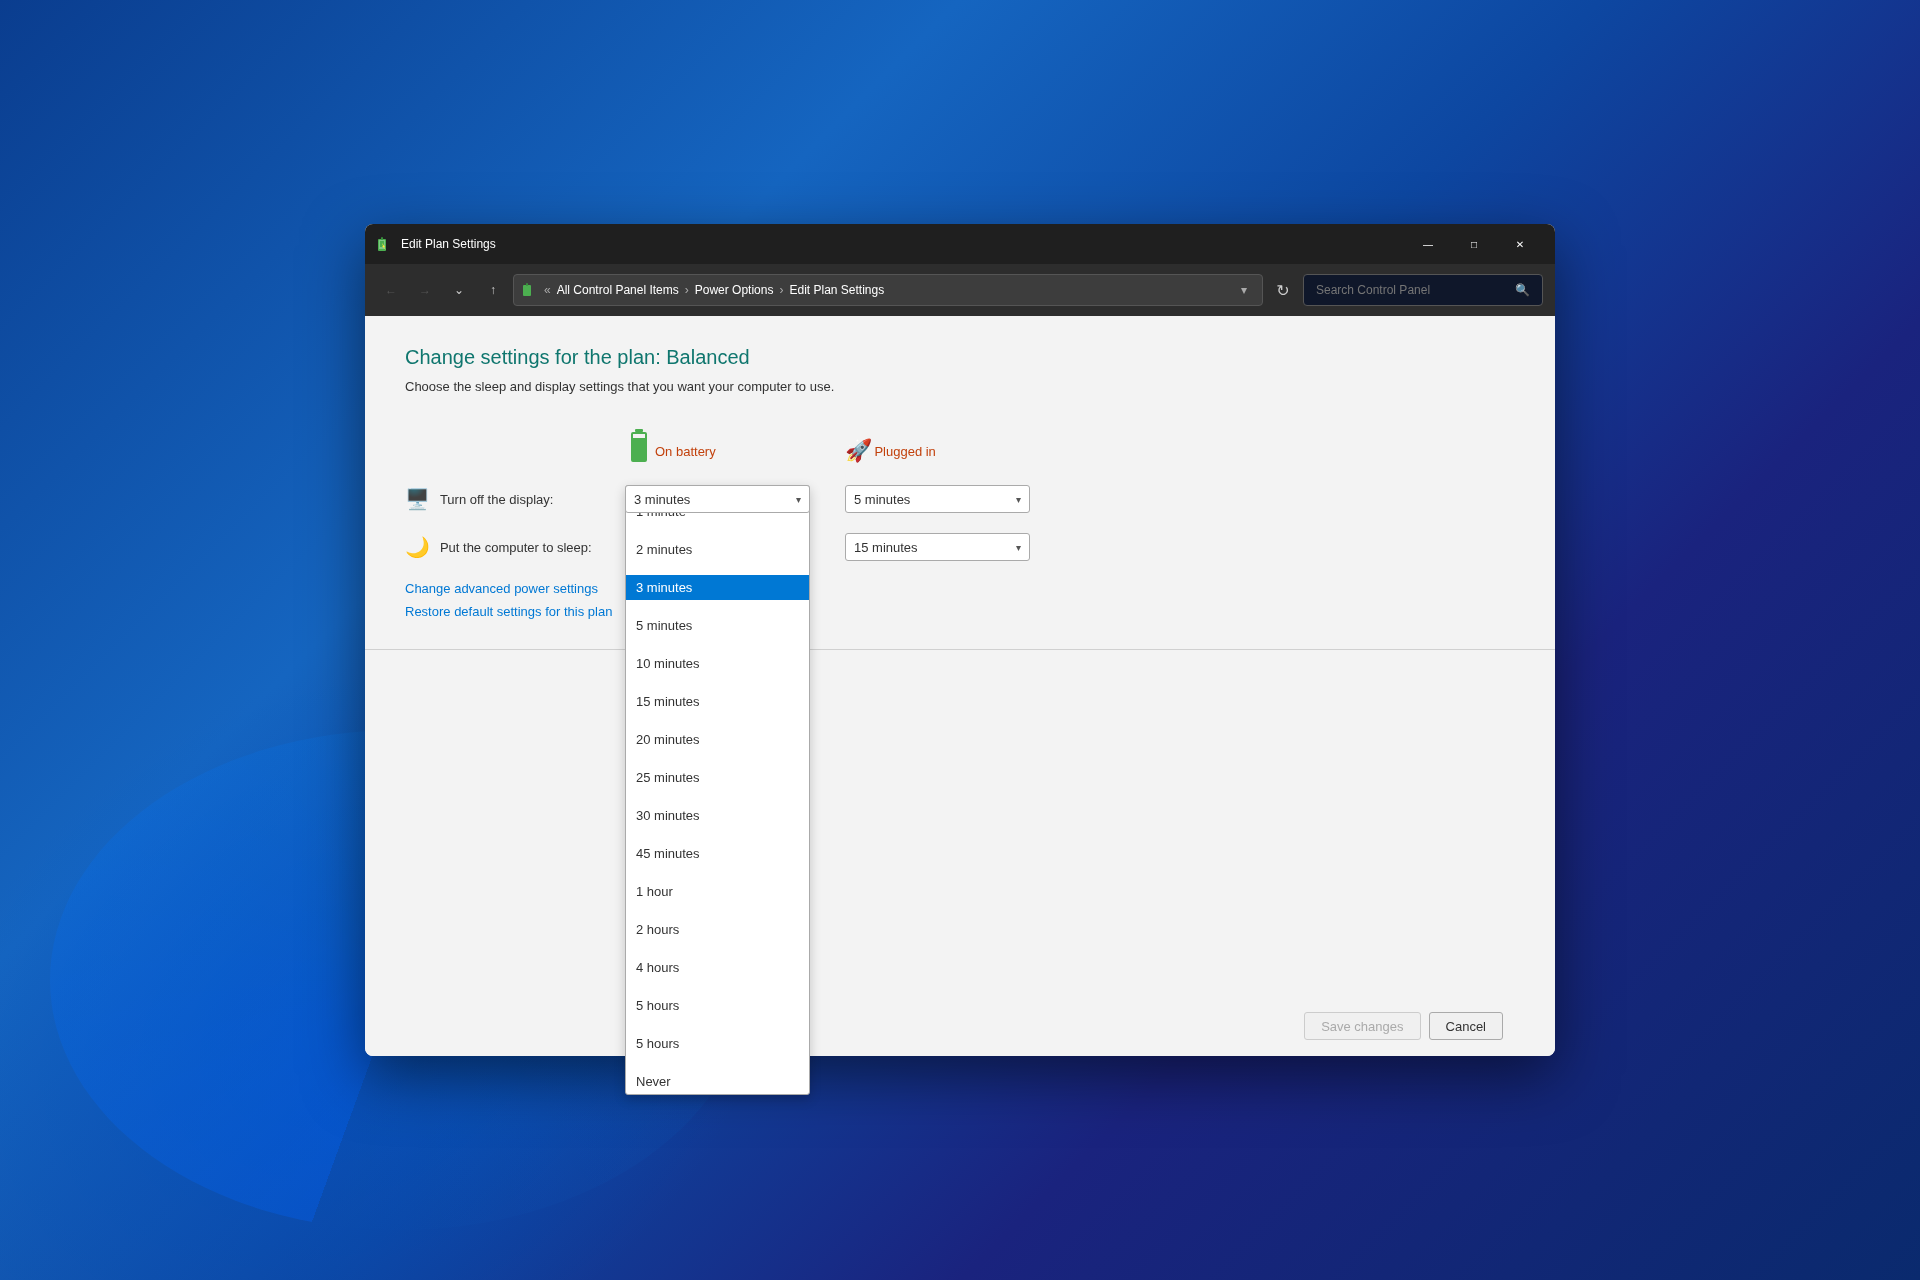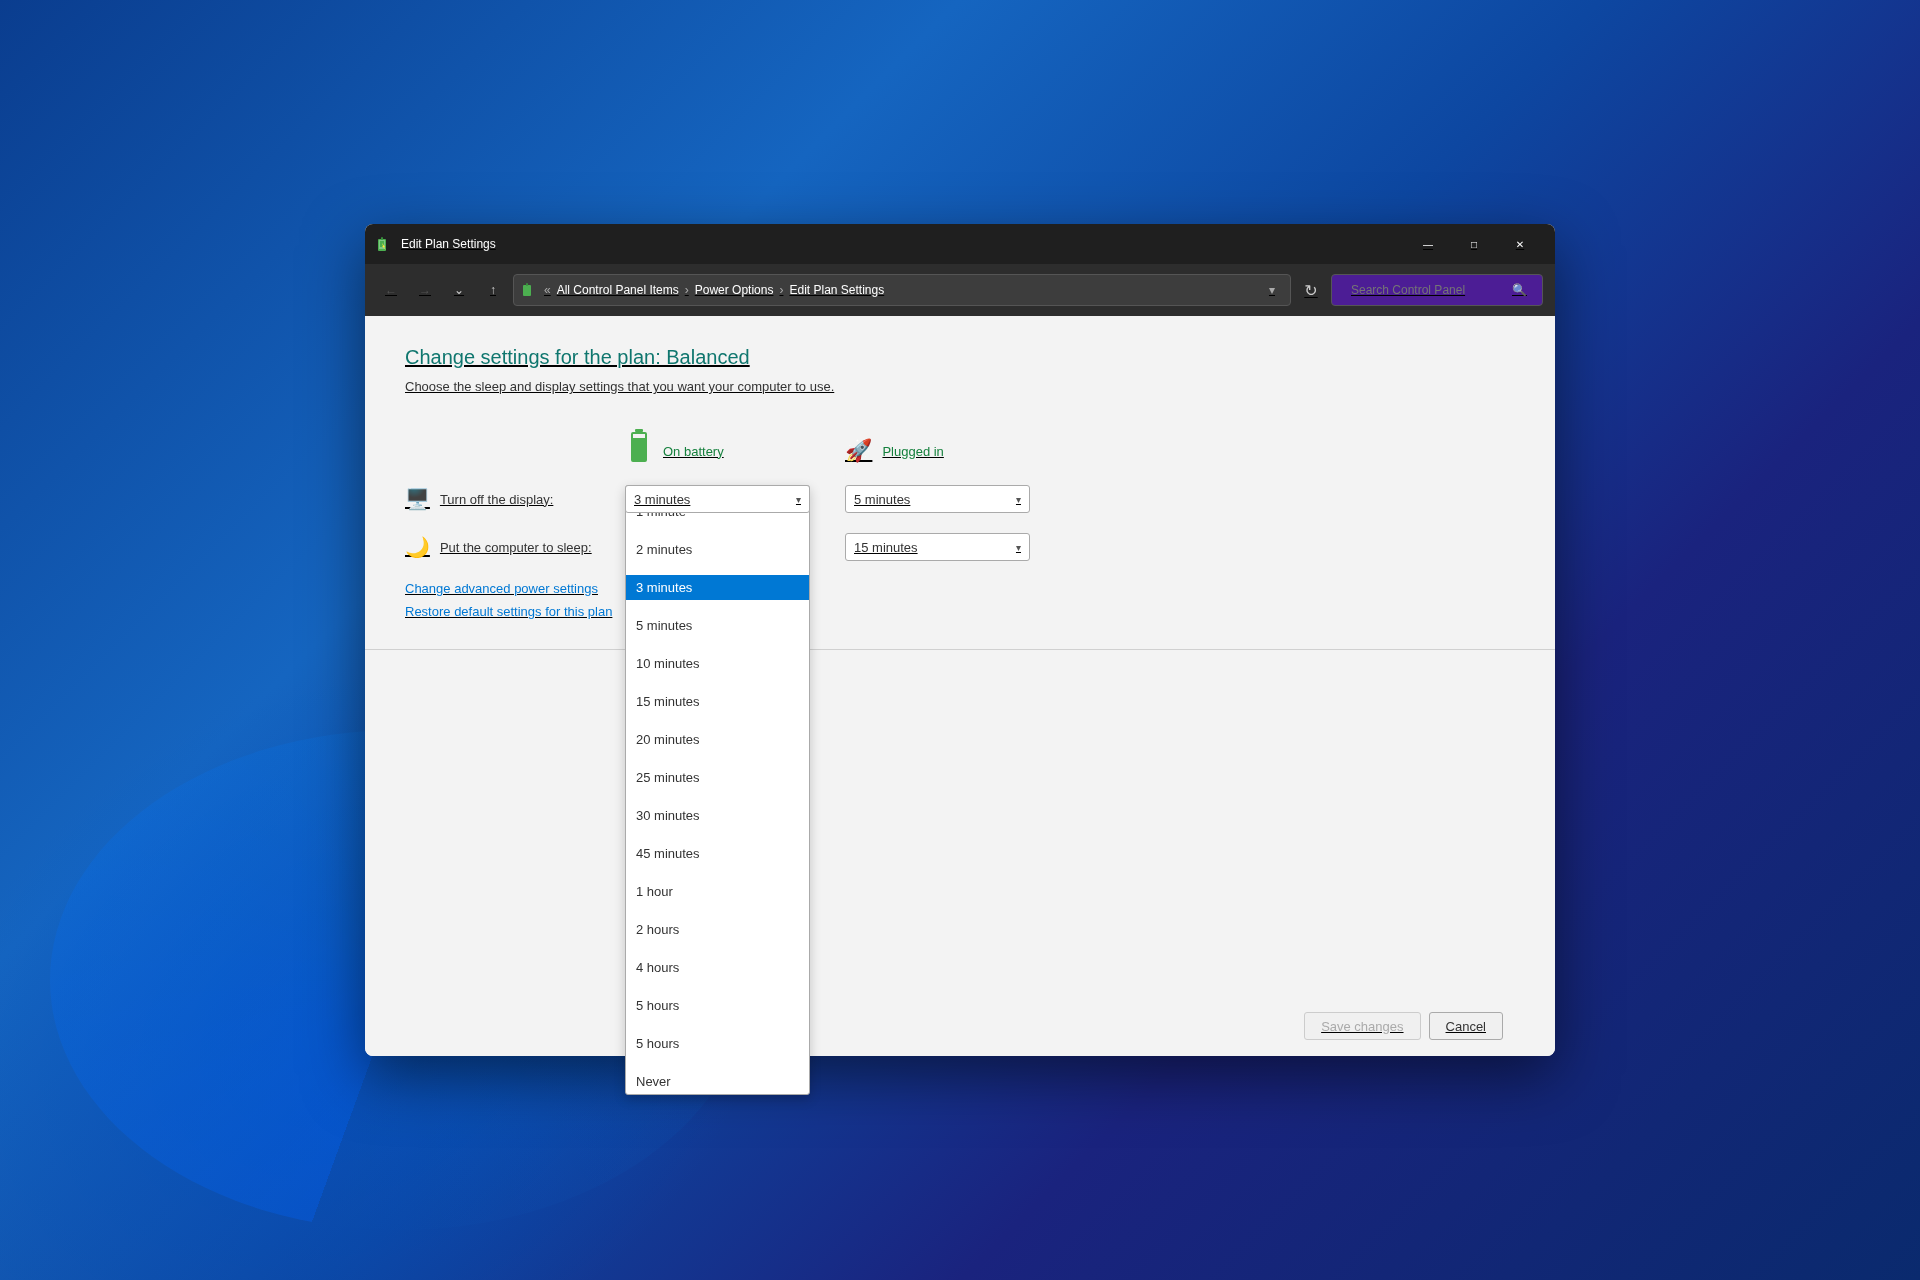--- a/index.html
+++ b/index.html
@@ -41,21 +41,20 @@
     }
 
     .window {
       width: 1190px;
       background: #ffffff;
       border-radius: 8px;
       box-shadow: 0 20px 60px rgba(0,0,0,0.5);
       overflow: visible;
       position: relative;
       z-index: 10;
-      text-decoration: underline;
     }
 
     
     .titlebar {
       background: #1f1f1f;
       border-radius: 8px 8px 0 0;
       height: 40px;
       display: flex;
       align-items: center;
       padding: 0 12px;
@@ -164,28 +163,28 @@
       height: 28px;
       display: flex;
       align-items: center;
       justify-content: center;
       color: #cccccc;
       cursor: pointer;
       border-radius: 4px;
     }
 
     .search-box {
-      width: 212px;
+      width: 240px;
       height: 32px;
-      background: #4c1d95;
+      background: #0f172a;
       border: 1px solid #555;
       border-radius: 4px;
       display: flex;
       align-items: center;
-      padding: 0 19px;
+      padding: 0 12px;
       gap: 6px;
     }
 
     .search-input {
       flex: 1;
       background: transparent;
       border: none;
       outline: none;
       color: #888;
       font-size: 12px;
@@ -222,23 +221,23 @@
       display: flex;
       margin-left: 220px;
       margin-bottom: 12px;
       gap: 0;
     }
 
     .col-header {
       width: 220px;
       display: flex;
       align-items: center;
-      gap: 10px;
-      font-size: 13px;
-      color: #15803d;
+      gap: 2px;
+      font-size: 13px;
+      color: #c2410c;
     }
 
     .battery-icon {
       width: 28px;
       height: 44px;
       position: relative;
       display: flex;
       flex-direction: column;
       align-items: center;
     }

